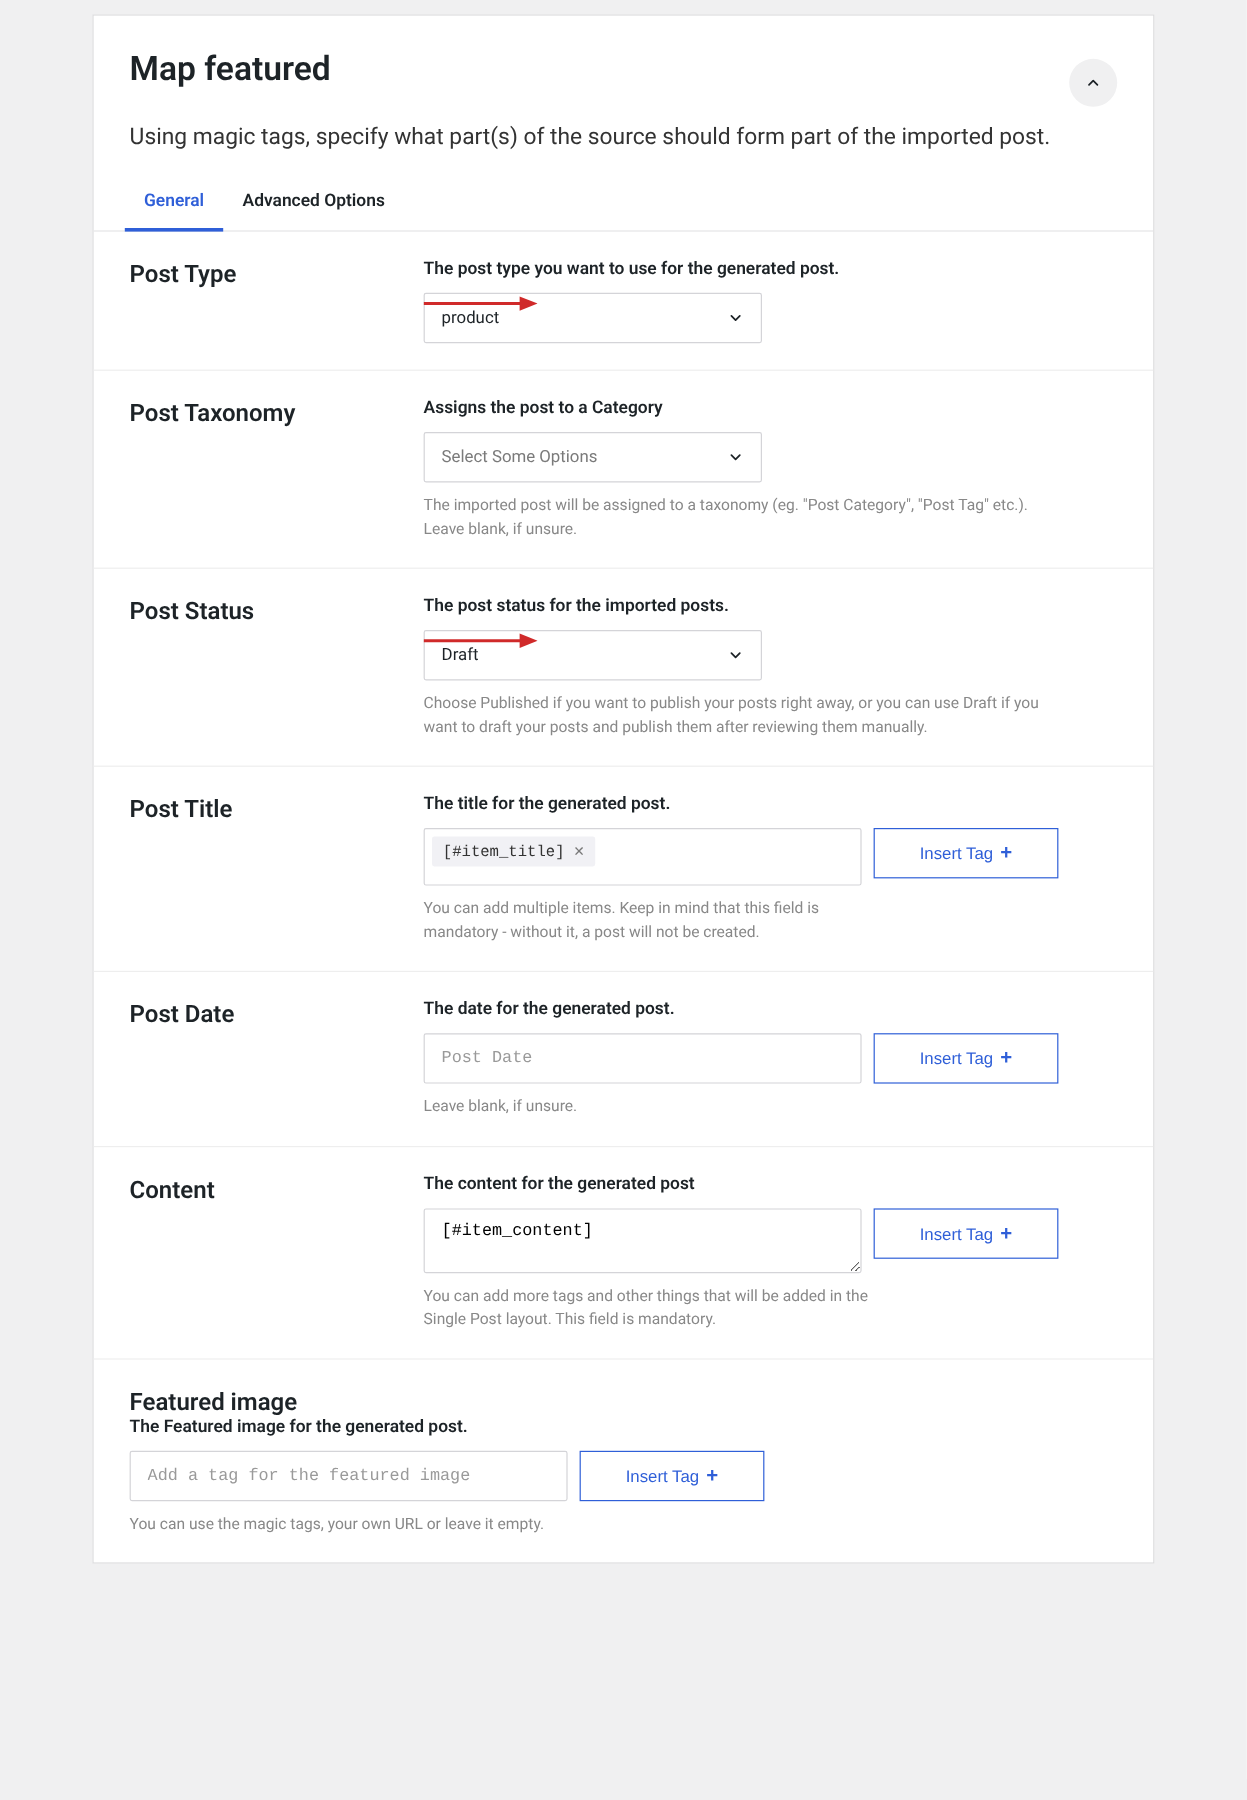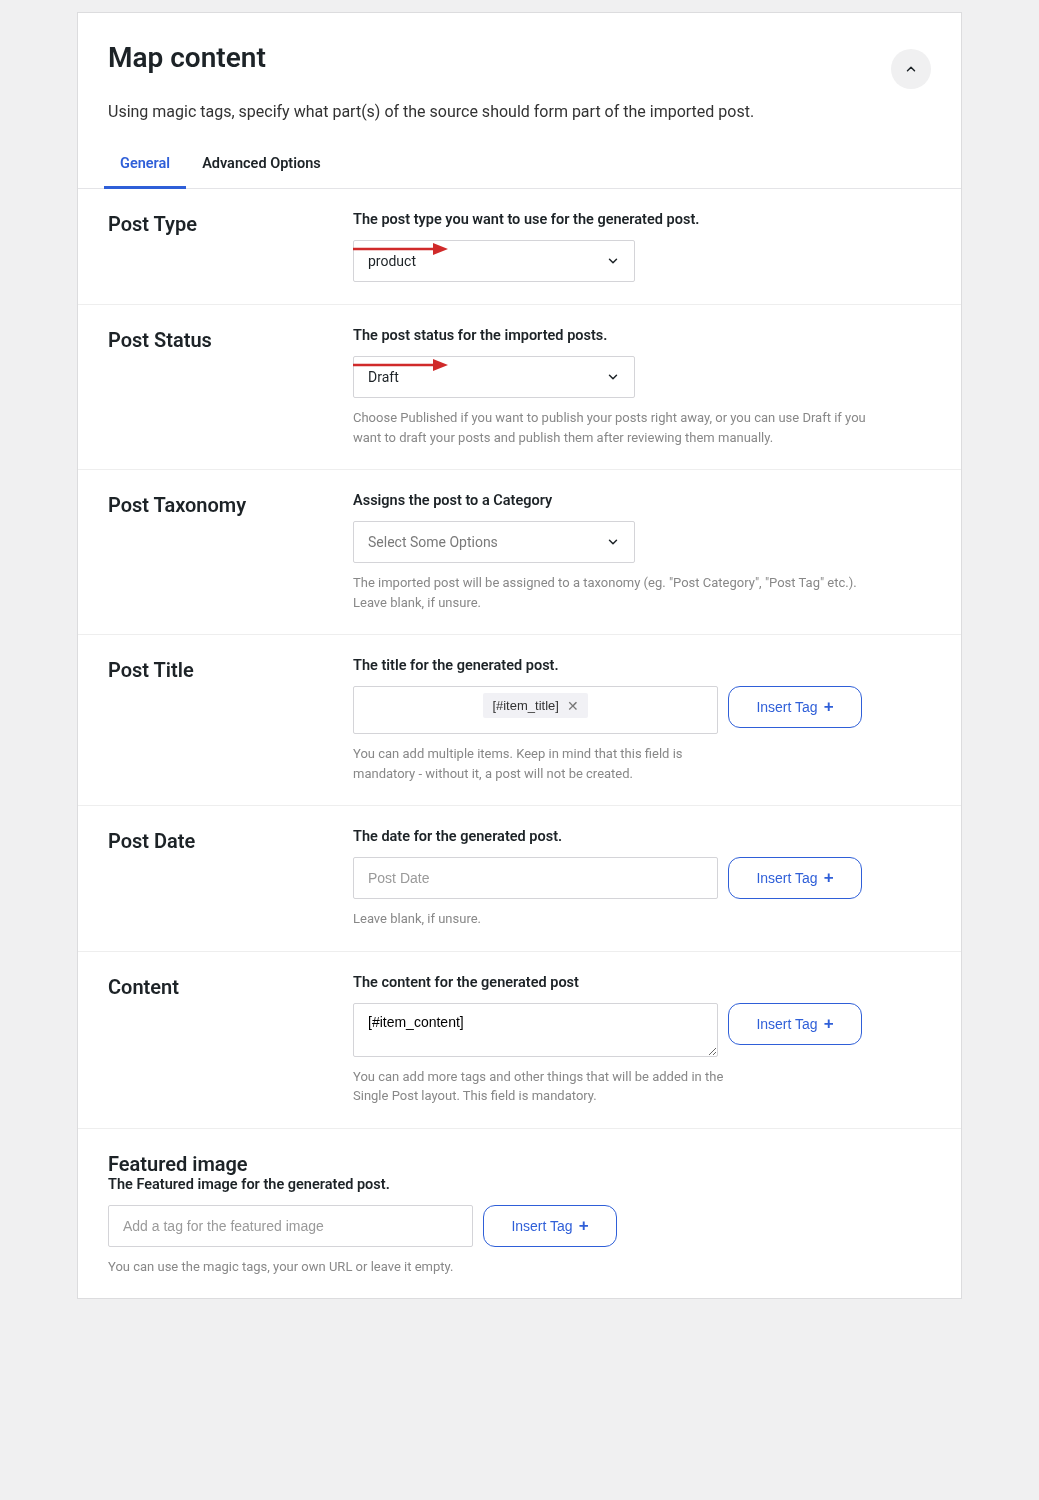--- a/index.html
+++ b/index.html
@@ -38,21 +38,21 @@
     border-radius: 50%;
     background: #f0f0f1;
     border: none;
     cursor: pointer;
     display: flex;
     align-items: center;
     justify-content: center;
   }
   .intro {
     padding: 10px 30px 22px 30px;
-    font-size: 16px;
+    font-size: 19px;
     color: #333;
   }
   .tabs {
     display: flex;
     border-bottom: 1px solid #e4e4e7;
     padding: 0 26px;
   }
   .tab {
     padding: 12px 16px 14px 16px;
     font-size: 14.5px;
@@ -117,22 +117,21 @@
     display: flex;
     gap: 10px;
     align-items: flex-start;
   }
   .text-input, .tag-input, .textarea {
     width: 365px;
     border: 1px solid #d4d4d8;
     border-radius: 2px;
     background: #fff;
     font-size: 14px;
-    font-family: Liberation Sans, sans-serif;
-    justify-content: center;
+    font-family: Liberation Mono, monospace;
   }
   .text-input {
     height: 42px;
     padding: 0 14px;
   }
   .textarea {
     min-height: 54px;
     padding: 10px 14px;
     resize: vertical;
   }
@@ -161,44 +160,44 @@
     line-height: 1;
   }
   .insert-btn {
     height: 42px;
     padding: 0 16px;
     border: 1.5px solid #2f5fd8;
     background: #fff;
     color: #2f5fd8;
     font-size: 14px;
     font-weight: 500;
-    border-radius: 12px;
+    border-radius: 0;
     cursor: pointer;
     display: inline-flex;
     align-items: center;
     gap: 6px;
-    width: 134px;
+    width: 154px;
     justify-content: center;
   }
   .plus { font-size: 17px; font-weight: 600; }
   .arrow-annot {
     position: absolute;
     right: -95px;
     top: 28px;
     pointer-events: none;
   }
   input::placeholder, textarea::placeholder { color: #9a9a9a; }
 </style>
 </head>
 <body>
 
 <div class="panel">
 
   <div class="panel-header">
-    <h1 class="panel-title">Map content</h1>
+    <h1 class="panel-title">Map featured</h1>
     <button class="collapse-btn">
       <svg class="chev" viewBox="0 0 24 24" fill="none" stroke="#1d2327" stroke-width="2.5" stroke-linecap="round" stroke-linejoin="round">
           <polyline points="18 15 12 9 6 15"></polyline>
         </svg>
     </button>
   </div>
 
   <div class="intro">Using magic tags, specify what part(s) of the source should form part of the imported post.</div>
 
   <div class="tabs">
@@ -216,47 +215,47 @@
       <div class="select-box">
         <span>product</span>
         <svg class="chev" viewBox="0 0 24 24" fill="none" stroke="#1d2327" stroke-width="2.5" stroke-linecap="round" stroke-linejoin="round">
             <polyline points="6 9 12 15 18 9"></polyline>
           </svg>
       </div>
     </div>
   </div>
 
   <div class="field-row">
+    <div class="field-label">Post Taxonomy</div>
+    <div class="field-body">
+      <div class="field-heading">Assigns the post to a Category</div>
+      <div class="select-box">
+        <span class="placeholder">Select Some Options</span>
+        <svg class="chev" viewBox="0 0 24 24" fill="none" stroke="#1d2327" stroke-width="2.5" stroke-linecap="round" stroke-linejoin="round">
+            <polyline points="6 9 12 15 18 9"></polyline>
+          </svg>
+      </div>
+      <div class="field-help">The imported post will be assigned to a taxonomy (eg. "Post Category", "Post Tag" etc.). Leave blank, if unsure.</div>
+    </div>
+  </div>
+
+  <div class="field-row">
     <div class="field-label">Post Status<svg class="arrow-annot" width="95" height="20" viewBox="0 0 95 20">
           <line x1="0" y1="10" x2="82" y2="10" stroke="#d02a2a" stroke-width="2.5"></line>
           <polygon points="95,10 80,4 80,16" fill="#d02a2a"></polygon>
         </svg></div>
     <div class="field-body">
       <div class="field-heading">The post status for the imported posts.</div>
       <div class="select-box">
         <span>Draft</span>
         <svg class="chev" viewBox="0 0 24 24" fill="none" stroke="#1d2327" stroke-width="2.5" stroke-linecap="round" stroke-linejoin="round">
             <polyline points="6 9 12 15 18 9"></polyline>
           </svg>
       </div>
       <div class="field-help">Choose Published if you want to publish your posts right away, or you can use Draft if you want to draft your posts and publish them after reviewing them manually.</div>
-    </div>
-  </div>
-
-  <div class="field-row">
-    <div class="field-label">Post Taxonomy</div>
-    <div class="field-body">
-      <div class="field-heading">Assigns the post to a Category</div>
-      <div class="select-box">
-        <span class="placeholder">Select Some Options</span>
-        <svg class="chev" viewBox="0 0 24 24" fill="none" stroke="#1d2327" stroke-width="2.5" stroke-linecap="round" stroke-linejoin="round">
-            <polyline points="6 9 12 15 18 9"></polyline>
-          </svg>
-      </div>
-      <div class="field-help">The imported post will be assigned to a taxonomy (eg. "Post Category", "Post Tag" etc.). Leave blank, if unsure.</div>
     </div>
   </div>
 
   <div class="field-row">
     <div class="field-label">Post Title</div>
     <div class="field-body">
       <div class="field-heading">The title for the generated post.</div>
       <div class="input-row">
         <div class="tag-input">
           <span class="tag-chip">

